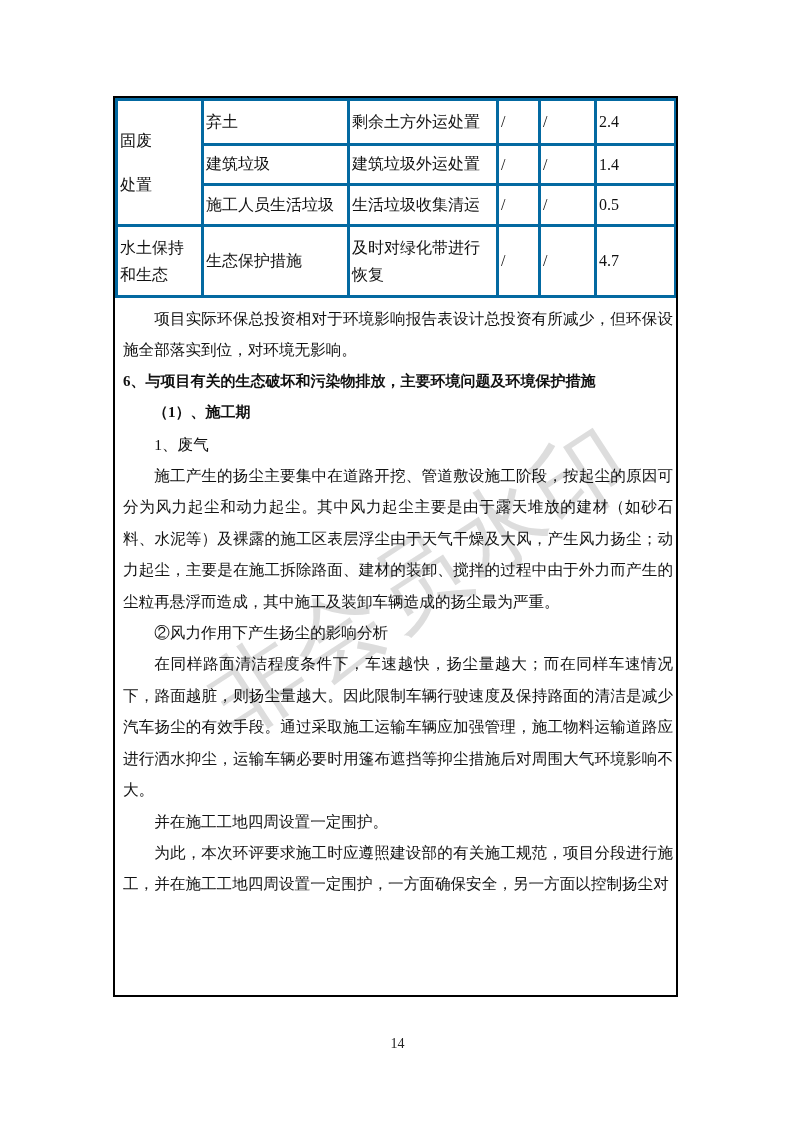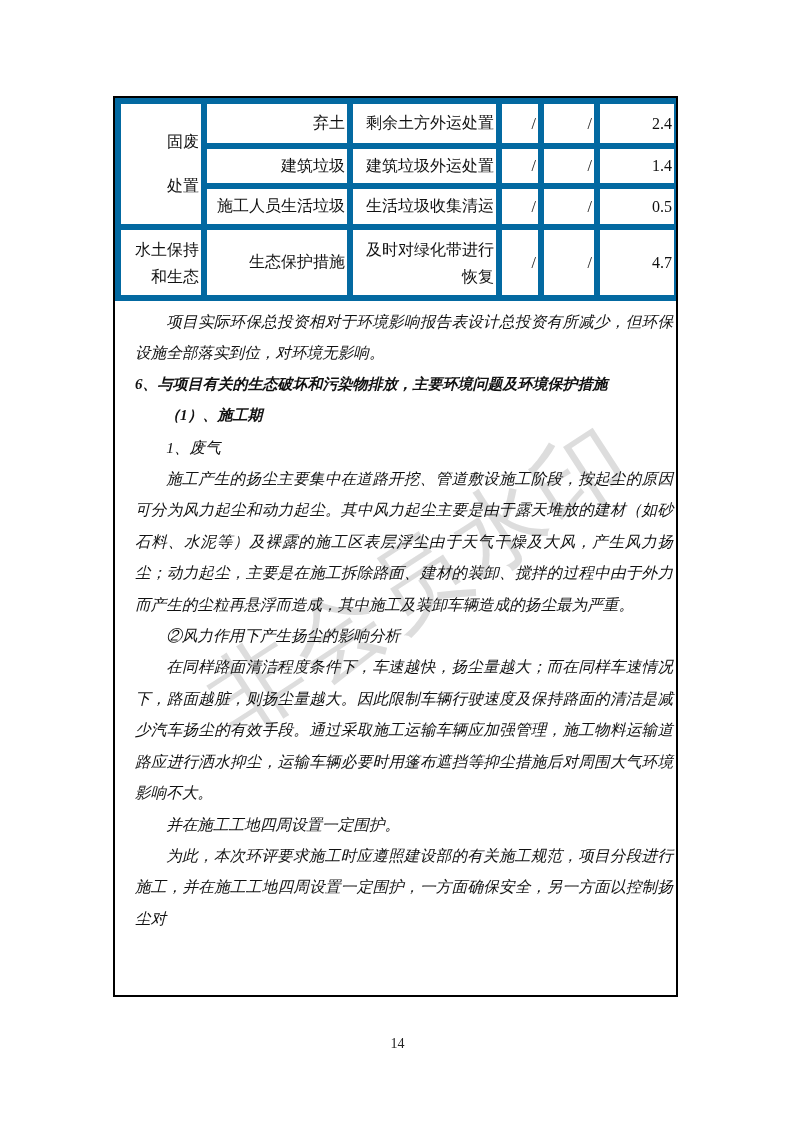--- a/index.html
+++ b/index.html
@@ -42,41 +42,40 @@
     background: transparent;
   }
   
   .env-table {
     border-collapse: collapse;
     width: 100%;
     table-layout: fixed;
     font-size: 16px;
   }
   .env-table td {
-    border: 6px solid #0369a1;
-    text-align: right;
+    border: 3px solid #0369a1;
+    text-align: left;
     vertical-align: middle;
     padding: 0 2px;
     color: #111111;
   }
   .env-table tr.r1 { height: 45px; }
   .env-table tr.r2 { height: 40px; }
   .env-table tr.r3 { height: 41px; }
   .env-table tr.r4 { height: 71px; }
   .cat-solid { white-space: pre-line; line-height: 44px; }
   .cat-eco   { white-space: pre-line; line-height: 27px; }
   .measure-multi { white-space: pre-line; line-height: 27px; }
   
   .text {
-    padding: 5px 3px 0 20px;
+    padding: 5px 3px 0 8px;
     font-size: 15.6px;
     line-height: 31.4px;
     text-align: justify;
     color: #111111;
-    font-style: italic;
   }
   .text p { margin: 0; }
   .indent { text-indent: 2em; }
   .h-bold { font-weight: bold; font-size: 15px; }
   .page-number {
     position: absolute;
     top: 1036px; left: 1px;
     width: 100%;
     text-align: center;
     font-size: 14px;

